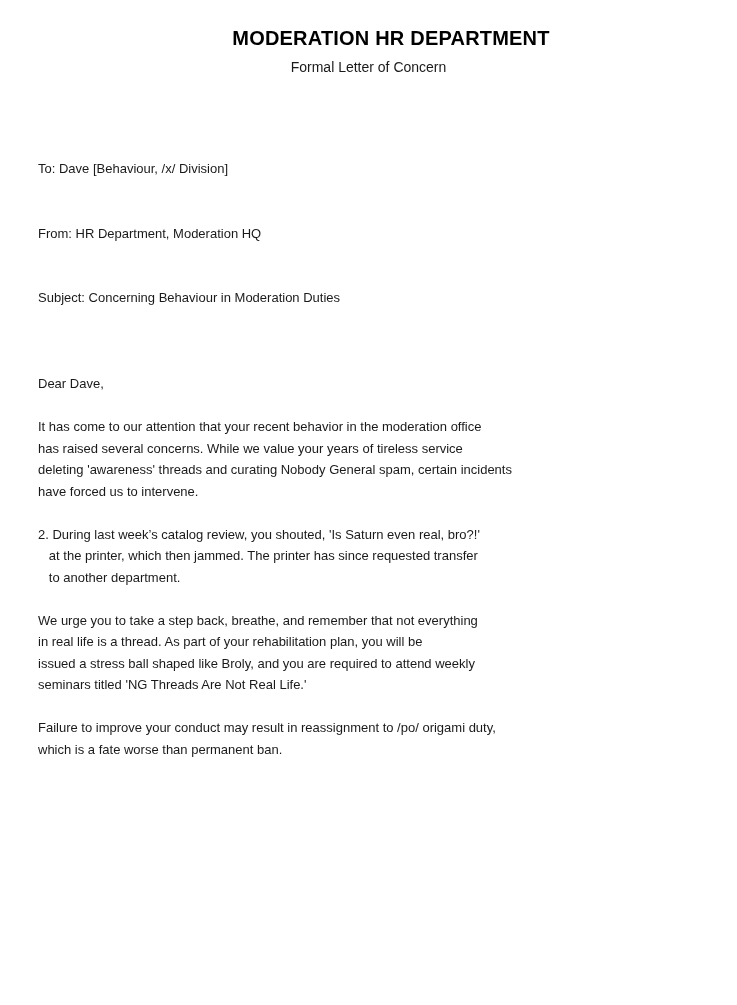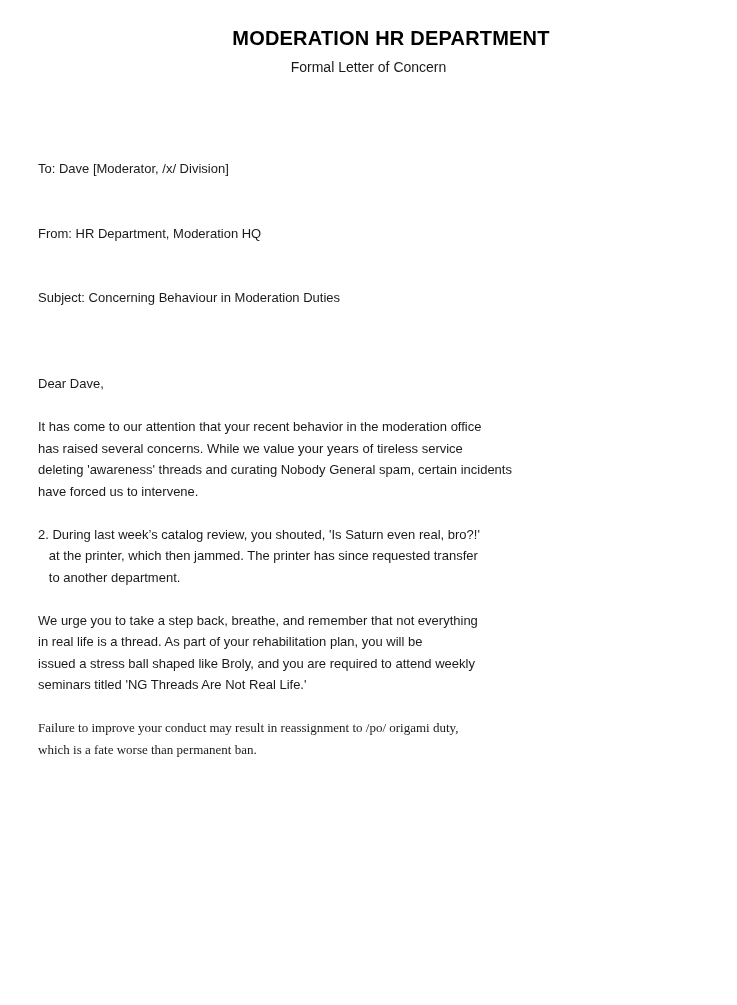--- a/index.html
+++ b/index.html
@@ -37,39 +37,38 @@
     margin: 39px 30px 0 38px;
     font-size: 13px;
     line-height: 21.5px;
   }
   .block {
     margin: 0 0 21.5px 0;
     white-space: pre;
   }
   .block:last-child {
     margin-bottom: 16px;
-    font-family: Liberation Serif, serif;
   }
   .line {
     white-space: pre;
   }
 </style>
 </head>
 <body>
 
 <div class="page">
 
   <h1 class="doc-title">MODERATION HR DEPARTMENT</h1>
 
   <div class="doc-subtitle">Formal Letter of Concern</div>
 
   <div class="letter-body">
 
     <div class="block">
-      <div class="line">To: Dave [Moderator, /x/ Division]</div>
+      <div class="line">To: Dave [Behaviour, /x/ Division]</div>
       <div class="line">From: HR Department, Moderation HQ</div>
       <div class="line">Subject: Concerning Behaviour in Moderation Duties</div>
     </div>
 
     <div class="block">Dear Dave,</div>
 
     <div class="block">It has come to our attention that your recent behavior in the moderation office
 has raised several concerns. While we value your years of tireless service
 deleting 'awareness' threads and curating Nobody General spam, certain incidents
 have forced us to intervene.</div>

